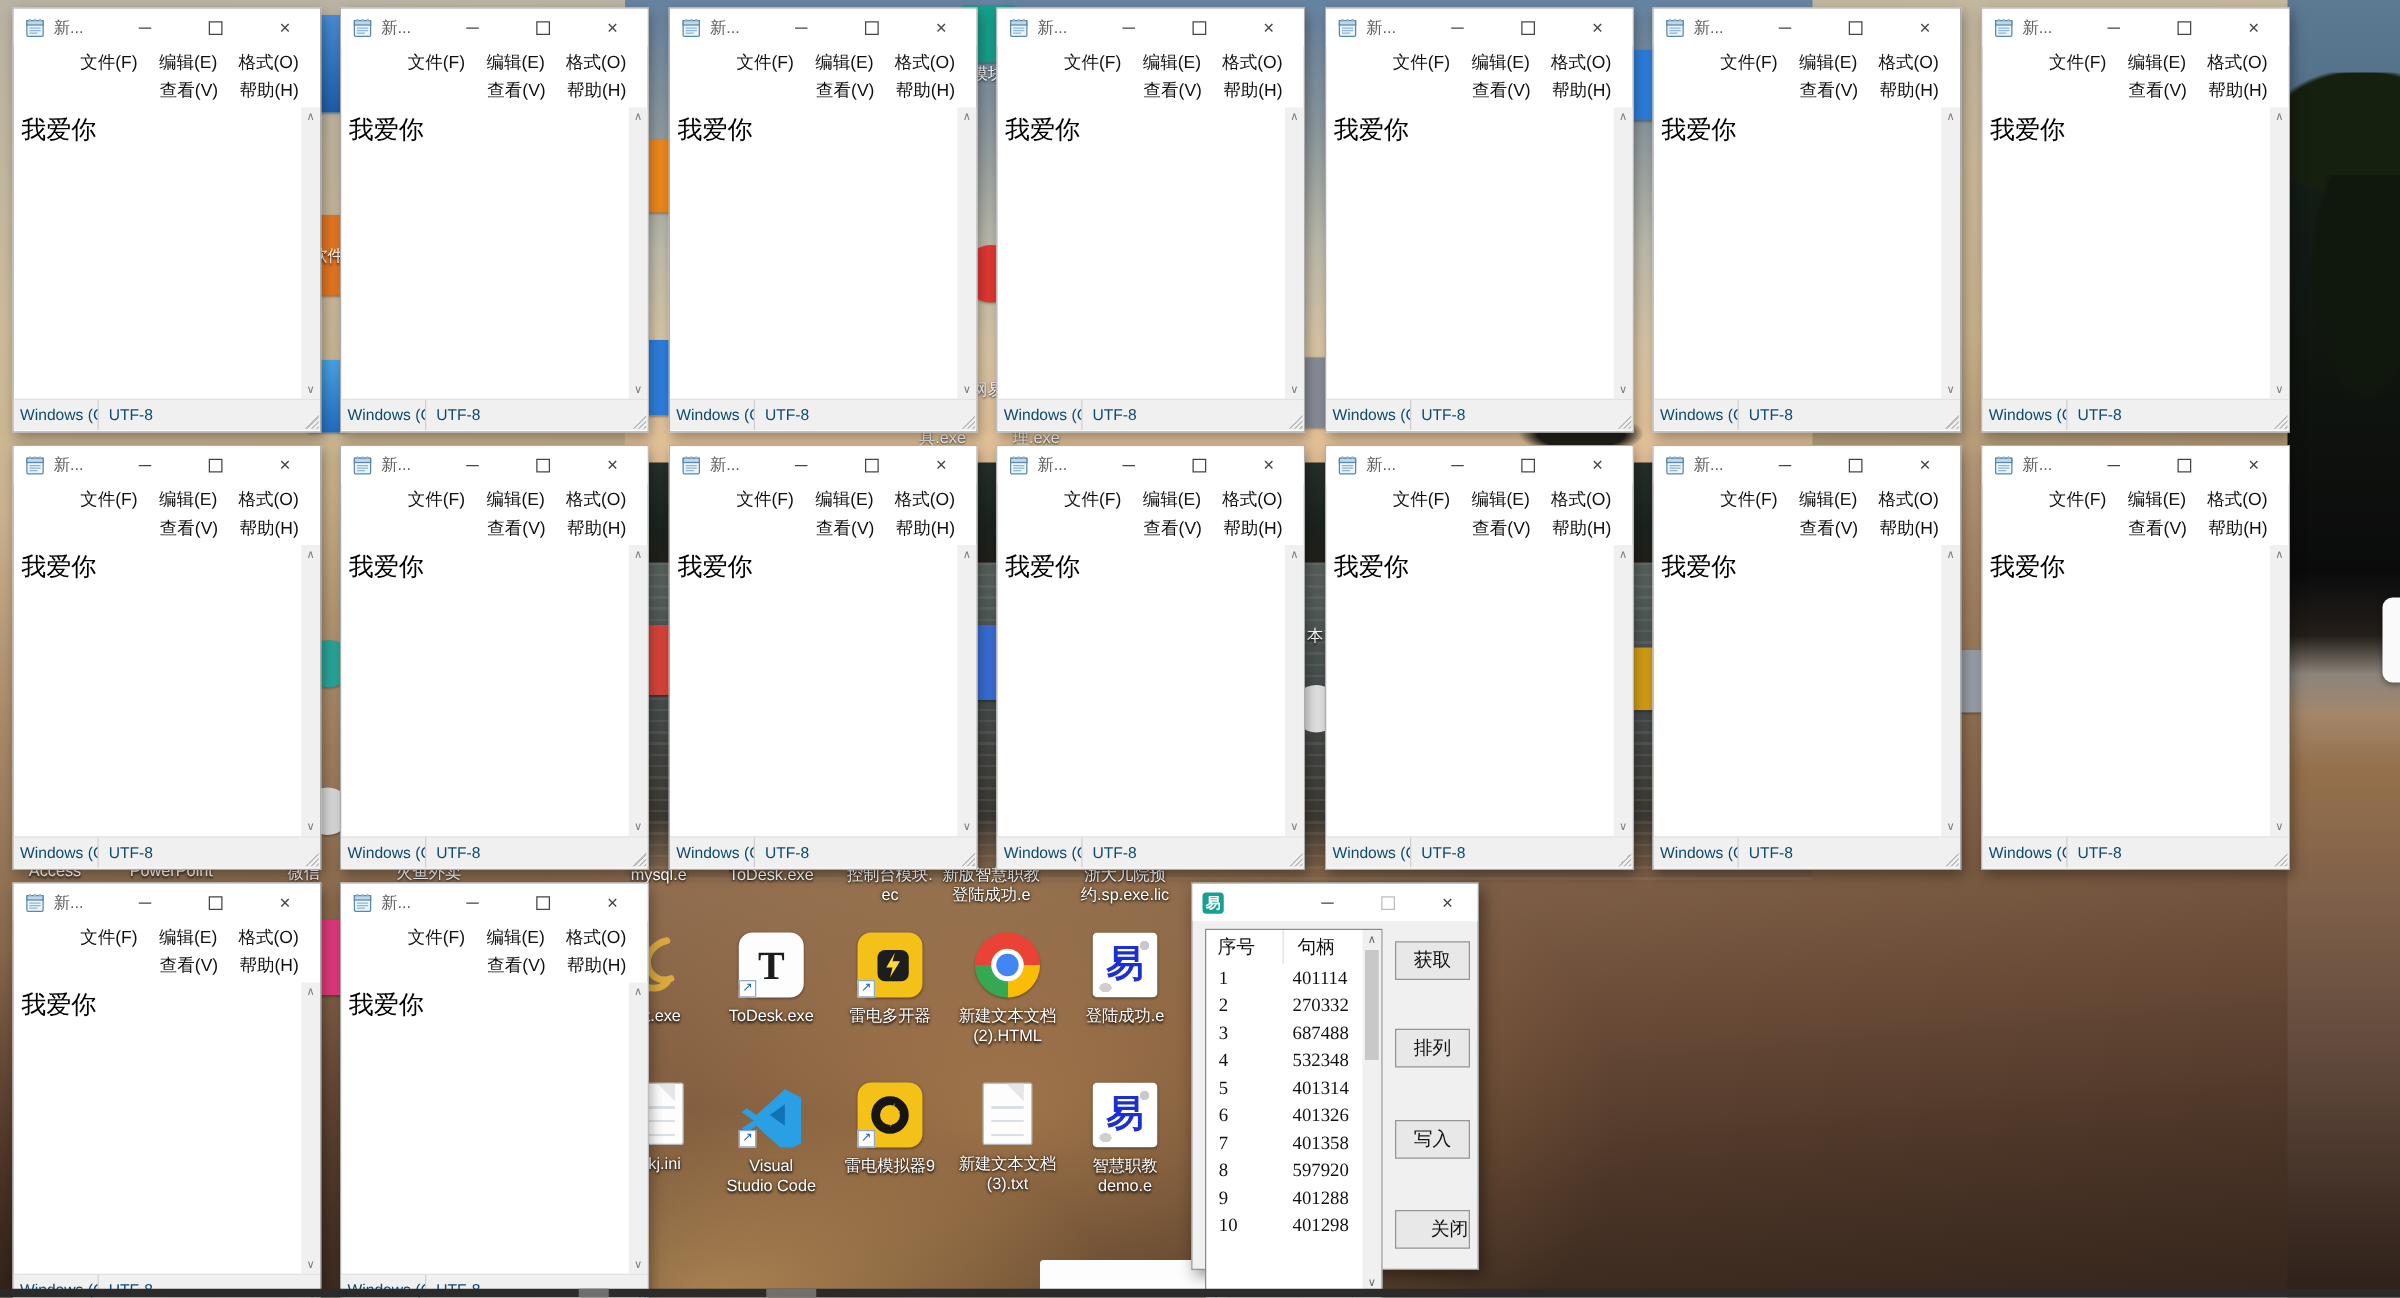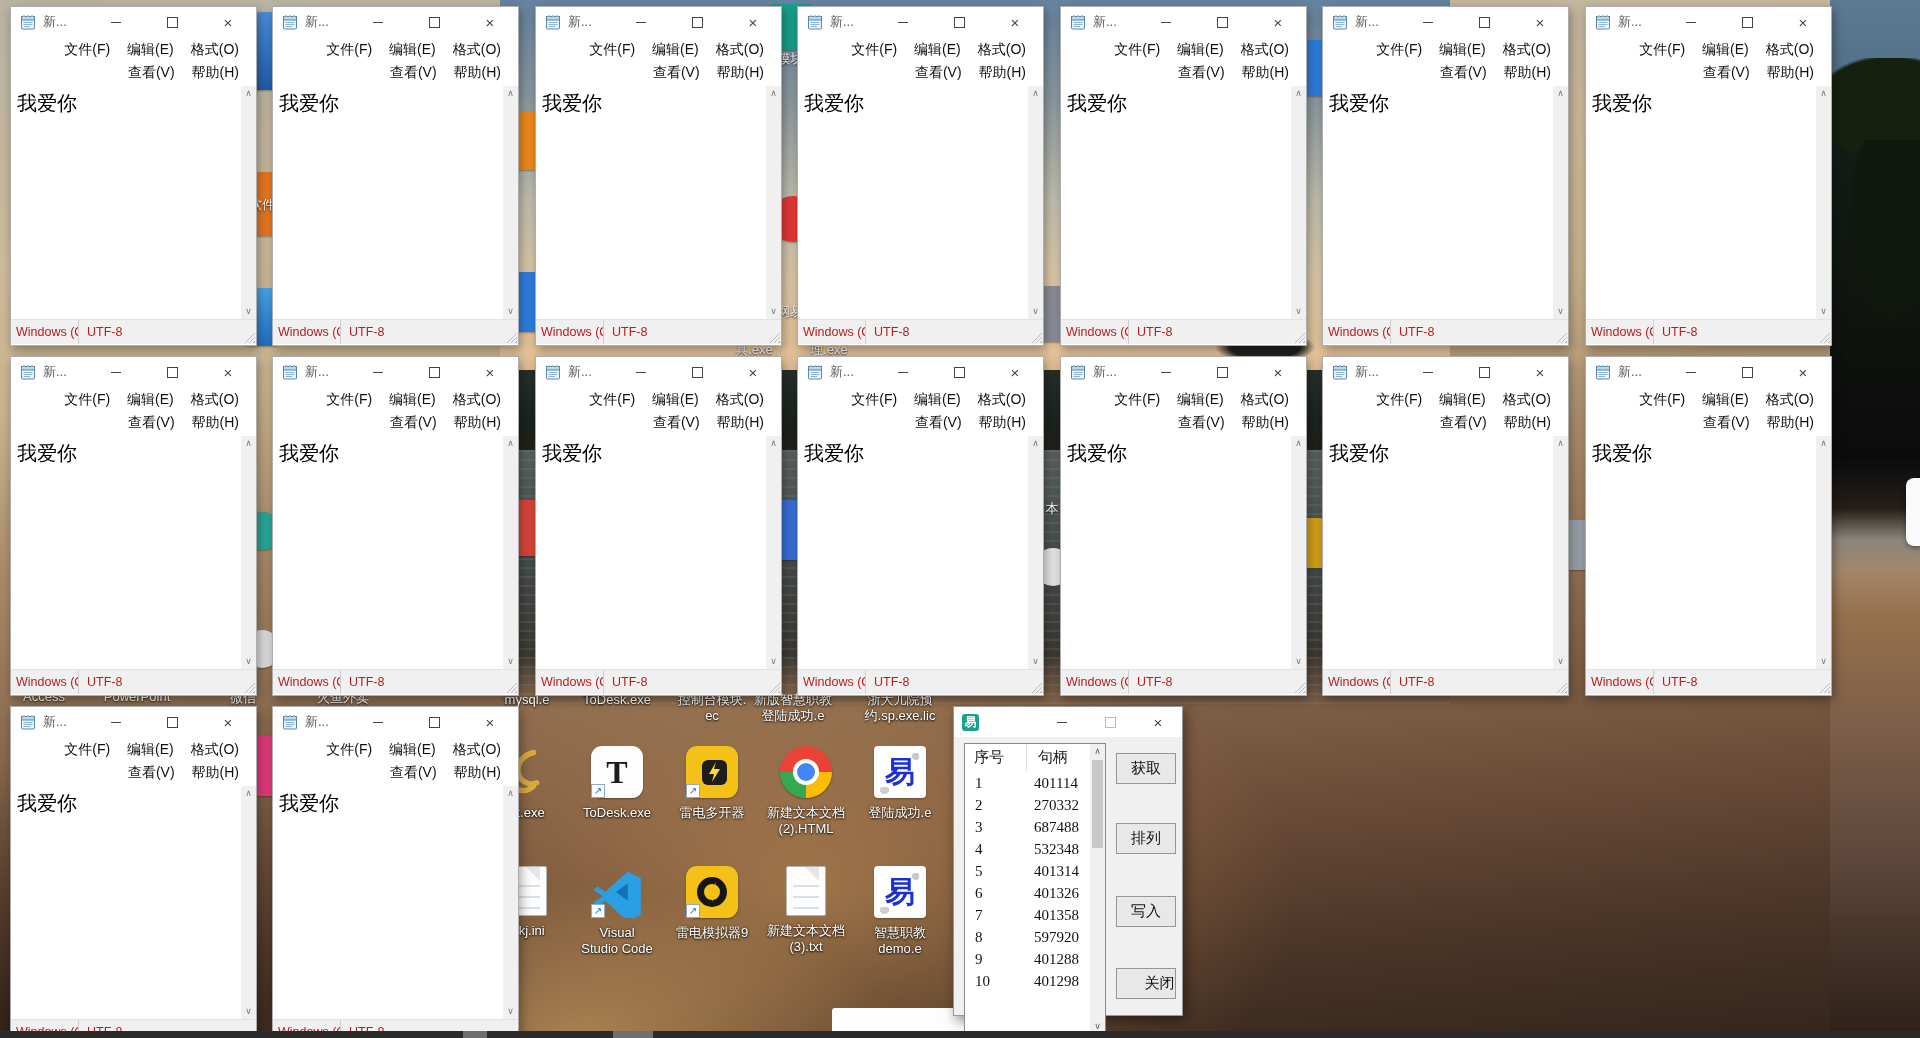--- a/index.html
+++ b/index.html
@@ -60,21 +60,21 @@
   .np-btn{width:56px;height:30px;flex:none;display:flex;align-items:center;justify-content:center;color:#333;}
   .np-btn .bar{width:10px;height:1px;background:#444;}
   .np-btn .sq{width:9px;height:9px;border:1px solid #444;}
   .np-btn .x{font-size:15px;color:#444;line-height:1;}
   .np-menu{padding:1px 0 2px 11px;font-size:14px;color:#101010;}
   .np-menu .mrow{line-height:23px;white-space:nowrap;text-align:right;}
   .np-menu span{margin-right:17px;}
   .np-bodywrap{position:relative;height:233px;}
   .np-text{position:absolute;left:0;top:0;right:15px;bottom:0;padding:4px 0 0 6px;font-size:20px;color:#000;overflow:hidden;}
   .np-vsb{position:absolute;right:0;top:0;bottom:0;width:15px;background:#f0f0f0;display:flex;flex-direction:column;justify-content:space-between;align-items:center;padding:3px 0;box-sizing:border-box;color:#7a7a7a;font-size:9px;line-height:1;}
-  .np-status{height:24px;background:#f0f0f0;border-top:1px solid #e2e2e2;display:flex;align-items:center;font-size:12.5px;color:#b91c1c;position:relative;}
+  .np-status{height:24px;background:#f0f0f0;border-top:1px solid #e2e2e2;display:flex;align-items:center;font-size:12.5px;color:#0c4a6e;position:relative;}
   .np-st1{width:62px;padding-left:5px;flex:none;border-right:1px solid #cfcfcf;align-self:stretch;display:flex;align-items:center;white-space:nowrap;overflow:hidden;}
   .np-st2{padding-left:8px;white-space:nowrap;}
   .np-grip{position:absolute;right:1px;bottom:1px;width:12px;height:12px;
     background:linear-gradient(135deg,transparent 0 55%,#bdbdbd 55% 62%,transparent 62% 72%,#bdbdbd 72% 79%,transparent 79% 89%,#bdbdbd 89% 96%,transparent 96%);}
   
   #hw{position:absolute;left:953px;top:706px;width:228px;height:308px;background:#f0f0f0;border:1px solid #979797;box-shadow:3px 5px 12px rgba(0,0,0,.45);z-index:11;font-family:"Liberation Serif",serif;}
   .hw-tb{height:30px;display:flex;align-items:center;background:#fff;font-family:"Liberation Sans",sans-serif;}
   .hw-ico{width:17px;height:17px;margin-left:8px;background:#17a08d;border-radius:3px;color:#fff;font-size:12px;font-weight:bold;line-height:17px;text-align:center;flex:none;}
   .hw-title{flex:1 1 auto;font-size:13px;color:#555;margin-left:6px;}
   .hw-btn-tb{width:48px;height:30px;display:flex;align-items:center;justify-content:center;flex:none;}

